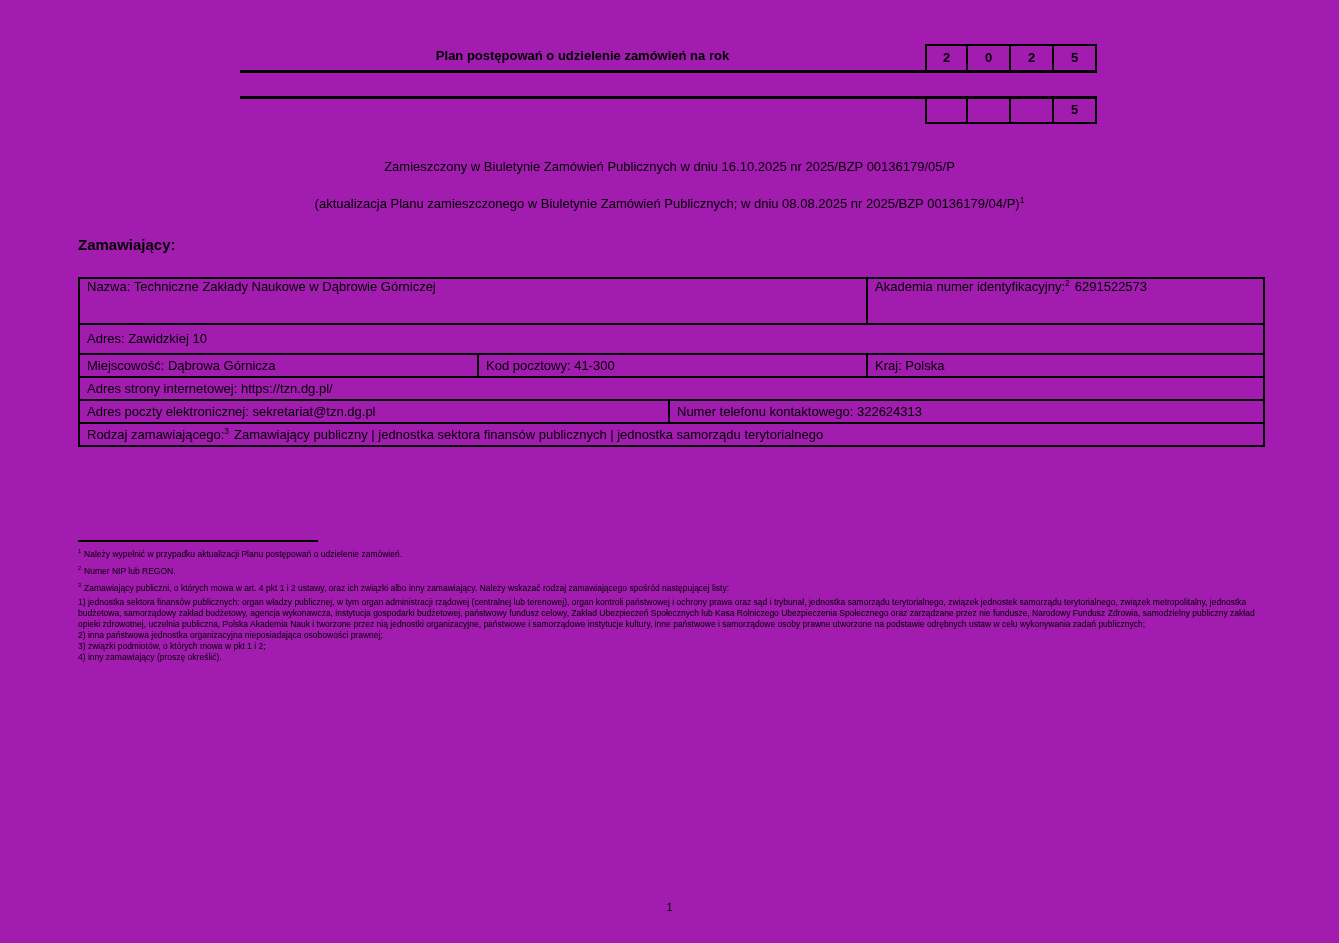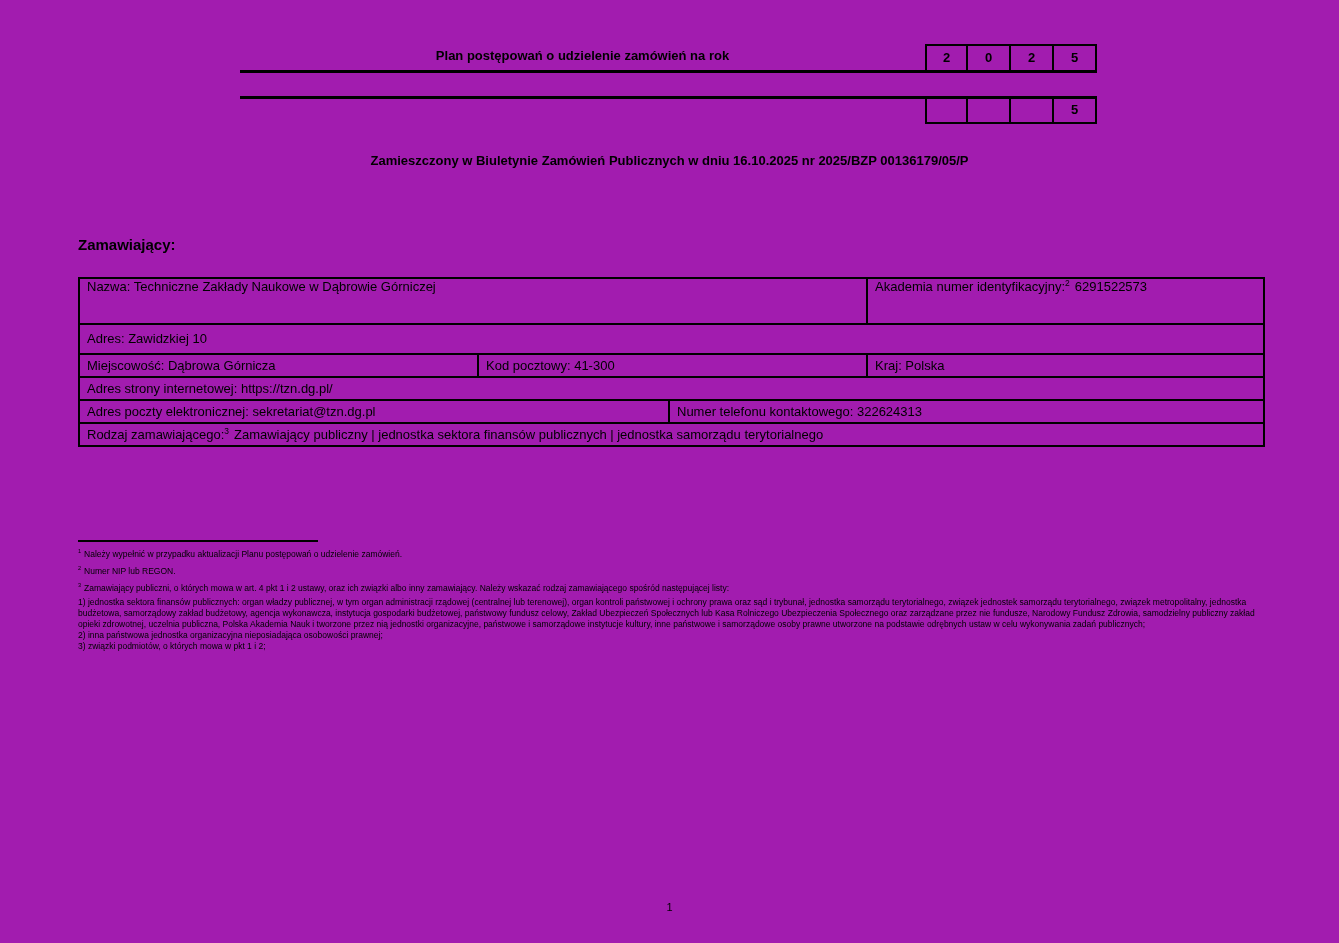--- a/index.html
+++ b/index.html
@@ -56,21 +56,21 @@
   .digit-cell + .digit-cell { border-left: none; }
 
   .center-line {
     position: absolute;
     left: 0;
     width: 1339px;
     text-align: center;
     font-size: 13px;
     white-space: nowrap;
   }
-  .center-line.pub { top: 153px; font-weight: bold; }
+  .center-line.pub { top: 159px; font-weight: normal; }
   .center-line.upd { top: 196px; }
 
   .section-label {
     position: absolute;
     left: 78px;
     top: 236px;
     font-weight: bold;
     font-size: 15px;
   }
 
@@ -154,20 +154,21 @@
 
   <div class="hdr-line row2"></div>
   <div class="digit-boxes row2">
     <div class="digit-cell"></div>
     <div class="digit-cell"></div>
     <div class="digit-cell"></div>
     <div class="digit-cell">5</div>
   </div>
 
   <div class="center-line pub">Zamieszczony w Biuletynie Zamówień Publicznych w dniu 16.10.2025 nr 2025/BZP 00136179/05/P</div>
+  <div class="center-line upd"><span>(aktualizacja Planu zamieszczonego w Biuletynie Zamówień Publicznych; w dniu 08.08.2025 nr 2025/BZP 00136179/04/P)</span><sup class="fnref">1</sup></div>
 
   <div class="section-label">Zamawiający:</div>
 
   <table class="orderer">
     <colgroup>
       <col style="width:399px">
         <col style="width:191px">
         <col style="width:198px">
         <col style="width:397px">
     </colgroup>
@@ -202,17 +203,18 @@
   <div class="footnote fn1"><sup class="fnref">1</sup><span class="fn-text">Należy wypełnić w przypadku aktualizacji Planu postępowań o udzielenie zamówień.</span></div>
 
   <div class="footnote fn2"><sup class="fnref">2</sup><span class="fn-text">Numer NIP lub REGON.</span></div>
 
   <div class="footnote fn3"><sup class="fnref">3</sup><span class="fn-text">Zamawiający publiczni, o których mowa w art. 4 pkt 1 i 2 ustawy, oraz ich związki albo inny zamawiający. Należy wskazać rodzaj zamawiającego spośród następującej listy:</span></div>
 
   <div class="fn3-list">
     <div class="item">1) jednostka sektora finansów publicznych: organ władzy publicznej, w tym organ administracji rządowej (centralnej lub terenowej), organ kontroli państwowej i ochrony prawa oraz sąd i trybunał, jednostka samorządu terytorialnego, związek jednostek samorządu terytorialnego, związek metropolitalny, jednostka budżetowa, samorządowy zakład budżetowy, agencja wykonawcza, instytucja gospodarki budżetowej, państwowy fundusz celowy, Zakład Ubezpieczeń Społecznych lub Kasa Rolniczego Ubezpieczenia Społecznego oraz zarządzane przez nie fundusze, Narodowy Fundusz Zdrowia, samodzielny publiczny zakład opieki zdrowotnej, uczelnia publiczna, Polska Akademia Nauk i tworzone przez nią jednostki organizacyjne, państwowe i samorządowe instytucje kultury, inne państwowe i samorządowe osoby prawne utworzone na podstawie odrębnych ustaw w celu wykonywania zadań publicznych;</div>
     <div class="item">2) inna państwowa jednostka organizacyjna nieposiadająca osobowości prawnej;</div>
     <div class="item">3) związki podmiotów, o których mowa w pkt 1 i 2;</div>
+    <div class="item">4) inny zamawiający (proszę określić).</div>
   </div>
 
   <div class="page-number">1</div>
 
 </div>
 
 </body></html>

